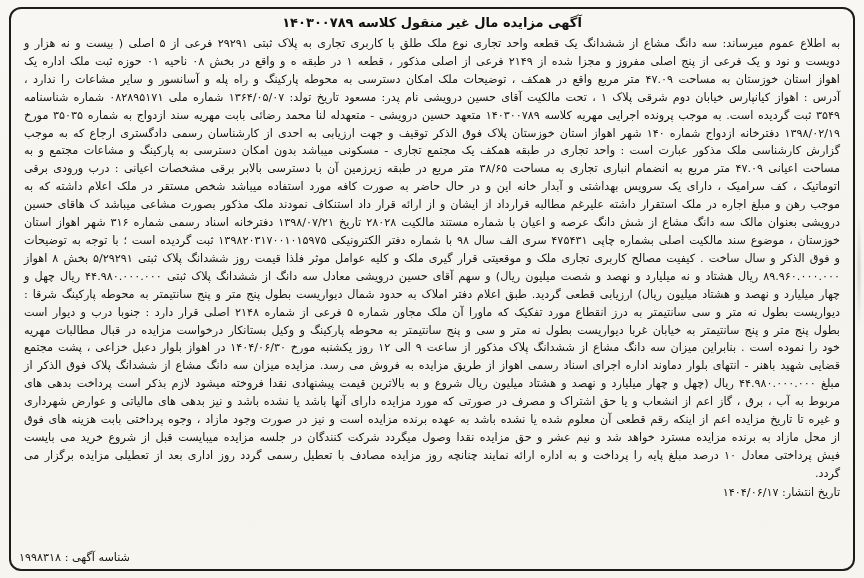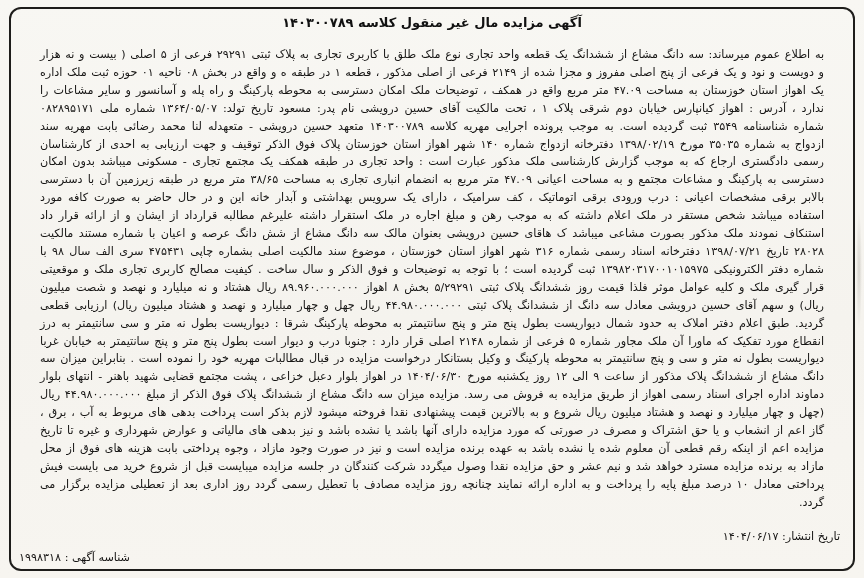--- a/index.html
+++ b/index.html
@@ -30,30 +30,30 @@
   }
   .title {
     margin: 0 0 5px 0;
     text-align: center;
     font-size: 13px;
     font-weight: bold;
     color: #111;
     letter-spacing: 0;
   }
   .body-text {
-    margin: 16px;
+    margin: 0;
     font-size: 11.2px;
     line-height: 17.9px;
     text-align: justify;
     text-justify: inter-word;
     color: #161514;
     word-spacing: 1px;
   }
   .pub-line {
-    margin-top: 15px;
+    margin-top: 1px;
     font-size: 11.2px;
     line-height: 17.5px;
     color: #161514;
     text-align: right;
   }
   .footer-line {
     position: absolute;
     bottom: 5px;
     left: 8px;
     direction: rtl;

